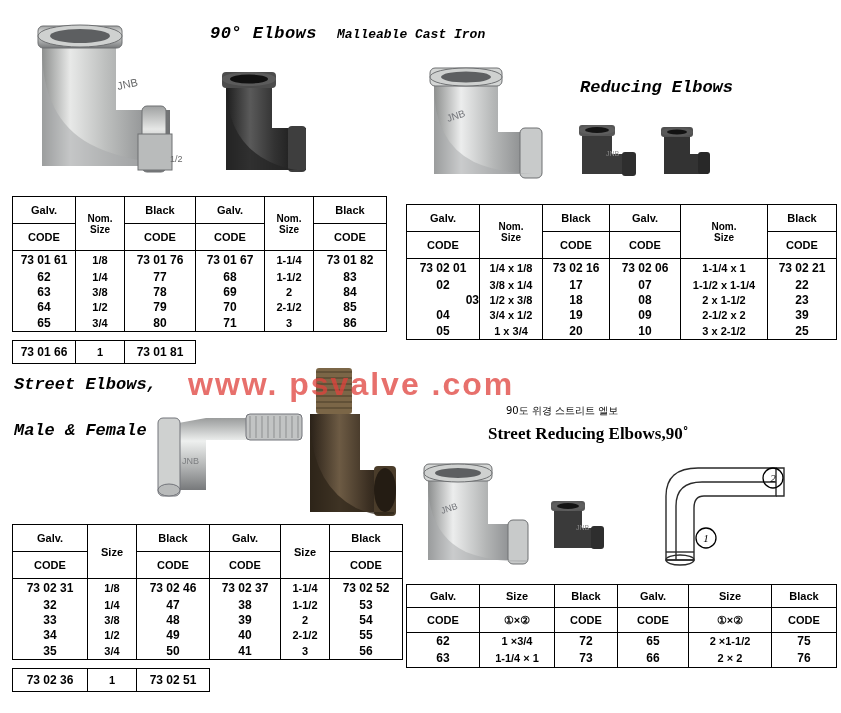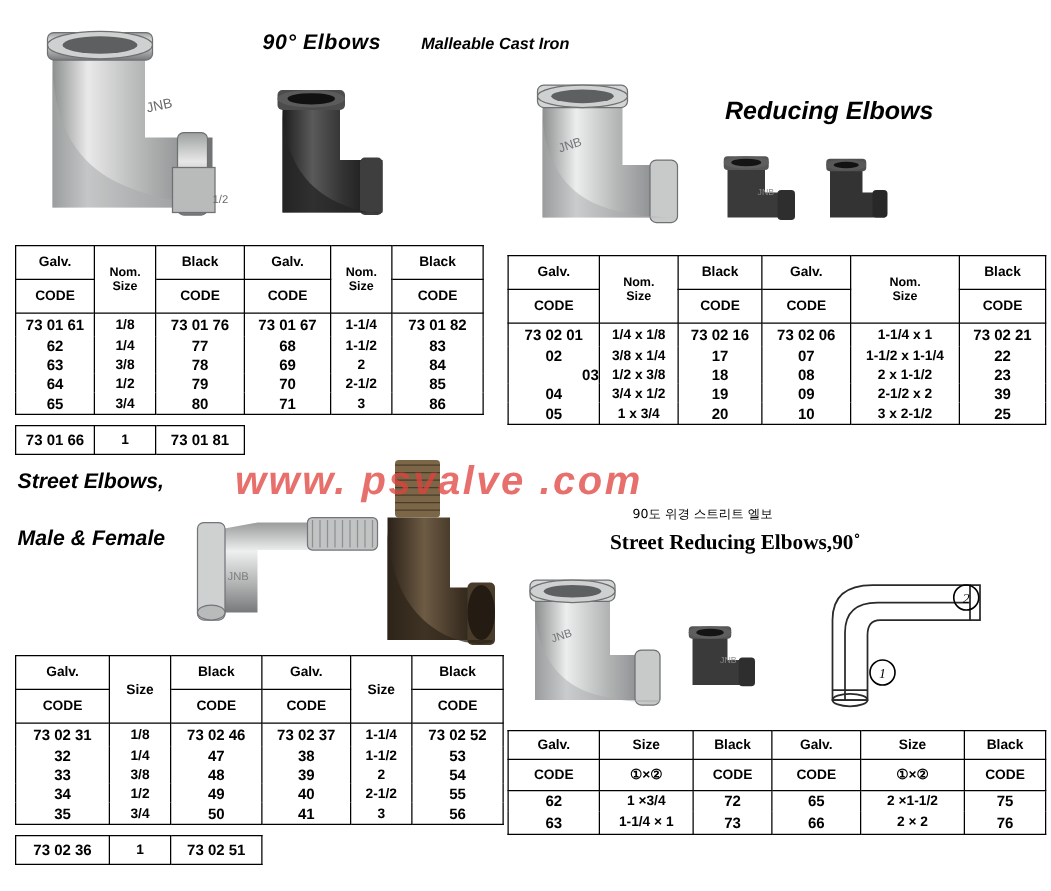--- a/index.html
+++ b/index.html
@@ -7,24 +7,24 @@
     width:841px;height:713px;
     background:#ffffff;
     font-family:"Liberation Serif", serif;
     color:#000;
     position:relative;
     overflow:hidden;
   }
   .abs{position:absolute;}
 
   
-  .h-title{font-family:Liberation Sans, sans-serif;font-weight:bold;font-style:italic;}
+  .h-title{font-family:Liberation Mono, monospace;font-weight:bold;font-style:italic;}
   .h-90{font-size:17px;letter-spacing:0.5px;}
   .h-mall{font-size:13px;font-style:italic;font-weight:bold;}
-  .h-red{font-size:20px;}
+  .h-red{font-size:17px;}
   .h-street{font-size:17px;line-height:22px;}
   .h-korean{font-family:"DejaVu Sans", sans-serif;font-size:10px;font-weight:normal;}
   .h-srx{font-family:"Liberation Serif", serif;font-size:17px;font-weight:bold;}
 
   
   table.t{
     border-collapse:collapse;
     font-family:"Liberation Sans", sans-serif;
     background:transparent;
   }
@@ -514,13 +514,13 @@
       <td class="sizecell nb-top">1-1/4 ×  1</td>
       <td class="num nb-top">73</td>
       <td class="num nb-top">66</td>
       <td class="sizecell nb-top">2   ×   2</td>
       <td class="num nb-top">76</td>
     </tr>
   </tbody>
     </table>
 </div>
 
-<div class="wm" style="left:188px;top:366px;font-style:italic;">www. psvalve .com</div>
+<div class="wm" style="left:188px;top:366px;">www. psvalve .com</div>
 
 </body></html>

